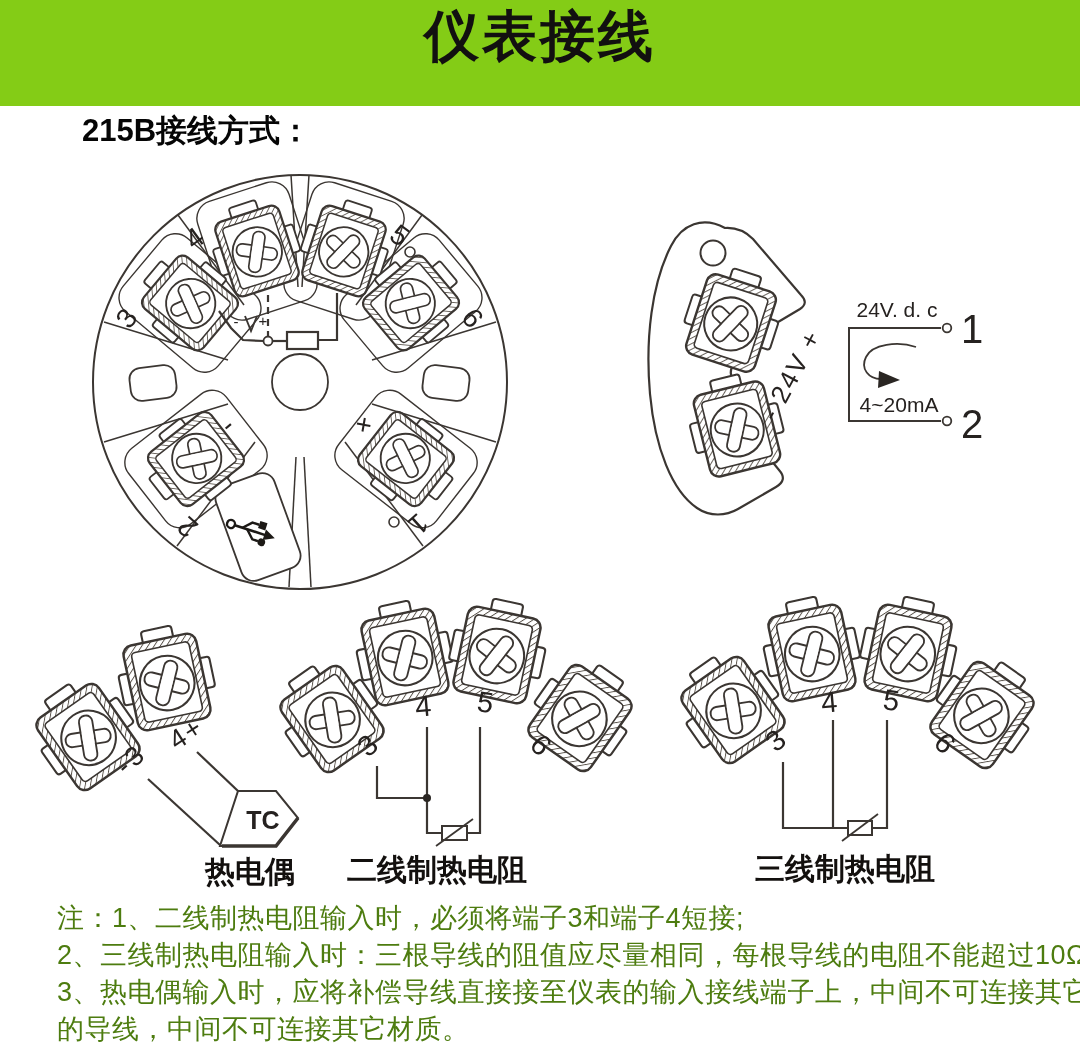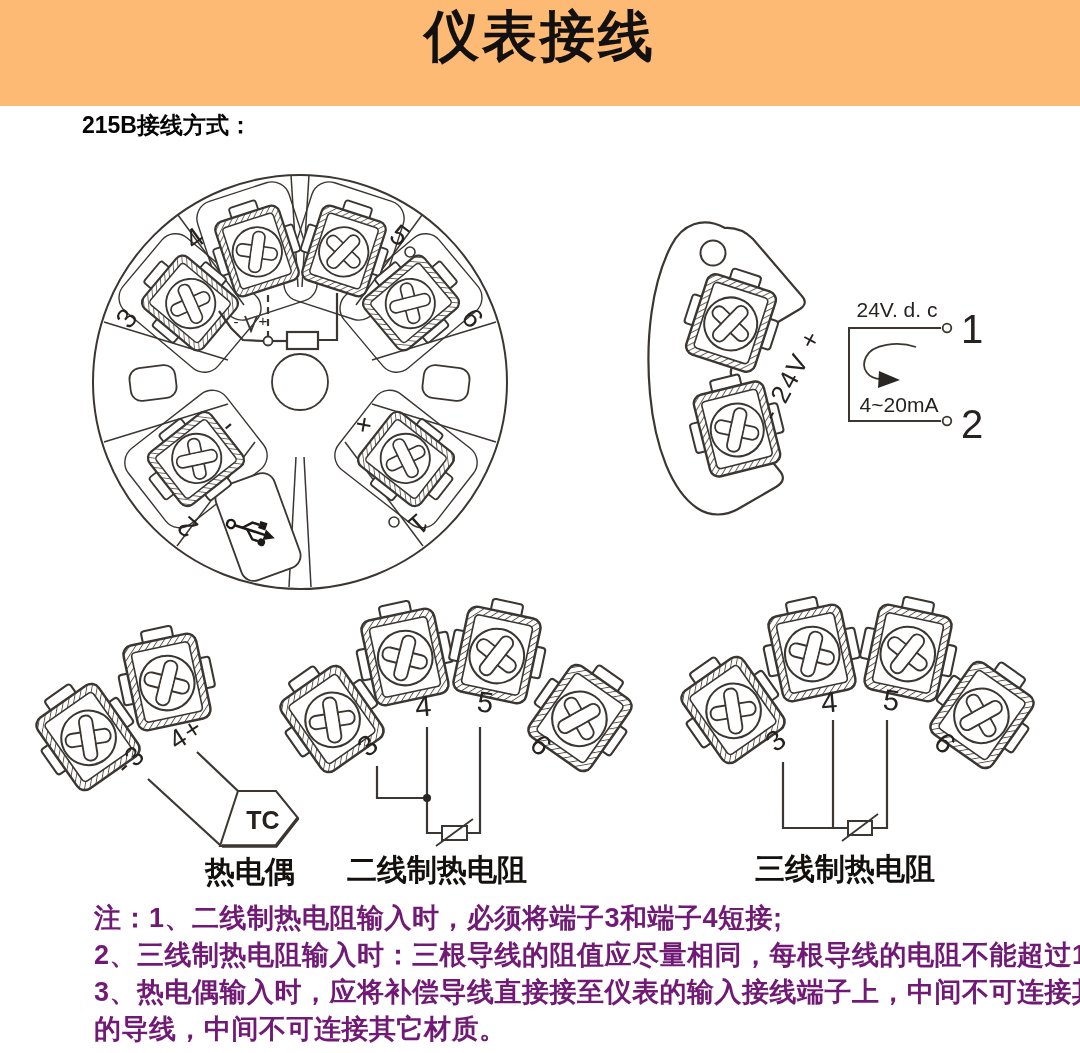--- a/index.html
+++ b/index.html
@@ -1,24 +1,24 @@
 <!DOCTYPE html>
 <html><head>
 <meta charset="utf-8">
 <style>
   html,body{margin:0;padding:0;}
   body{width:1080px;height:1053px;position:relative;background:#fff;overflow:hidden;
        font-family:"Liberation Sans","DejaVu Sans",sans-serif;color:#1b1816;}
-  .header{position:absolute;left:0;top:0;width:1080px;height:106px;background:#fdba74;
+  .header{position:absolute;left:0;top:0;width:1080px;height:106px;background:#84cc16;
           text-align:center;box-sizing:border-box;padding-top:8px;}
   .title{font-size:55px;font-weight:700;letter-spacing:3px;color:#121010;line-height:1.05;}
   .subtitle{font-size:24px;font-weight:500;color:#121010;margin-top:-7px;letter-spacing:1px;}
-  .section-label{position:absolute;left:82px;top:110px;font-size:23px;font-weight:600;color:#050505;text-align:right;}
-  .note{position:absolute;left:57px;font-size:27px;font-weight:700;color:#701a75;
-        letter-spacing:.5px;white-space:nowrap;margin-left:37px;}
+  .section-label{position:absolute;left:82px;top:110px;font-size:31px;font-weight:600;color:#050505;text-align:right;}
+  .note{position:absolute;left:57px;font-size:27px;font-weight:400;color:#4d7c0f;
+        letter-spacing:.5px;white-space:nowrap;}
   #note1{top:900px}#note2{top:937px}#note3{top:974px}#note4{top:1011px}
   svg{position:absolute;left:0;top:0;}
   svg text{fill:#262220;}
   .num{font-size:28px;}
   .cap{font-size:30px;font-weight:600;fill:#13100e;}
 </style>
 </head>
 <body>
 
 <div class="header">

